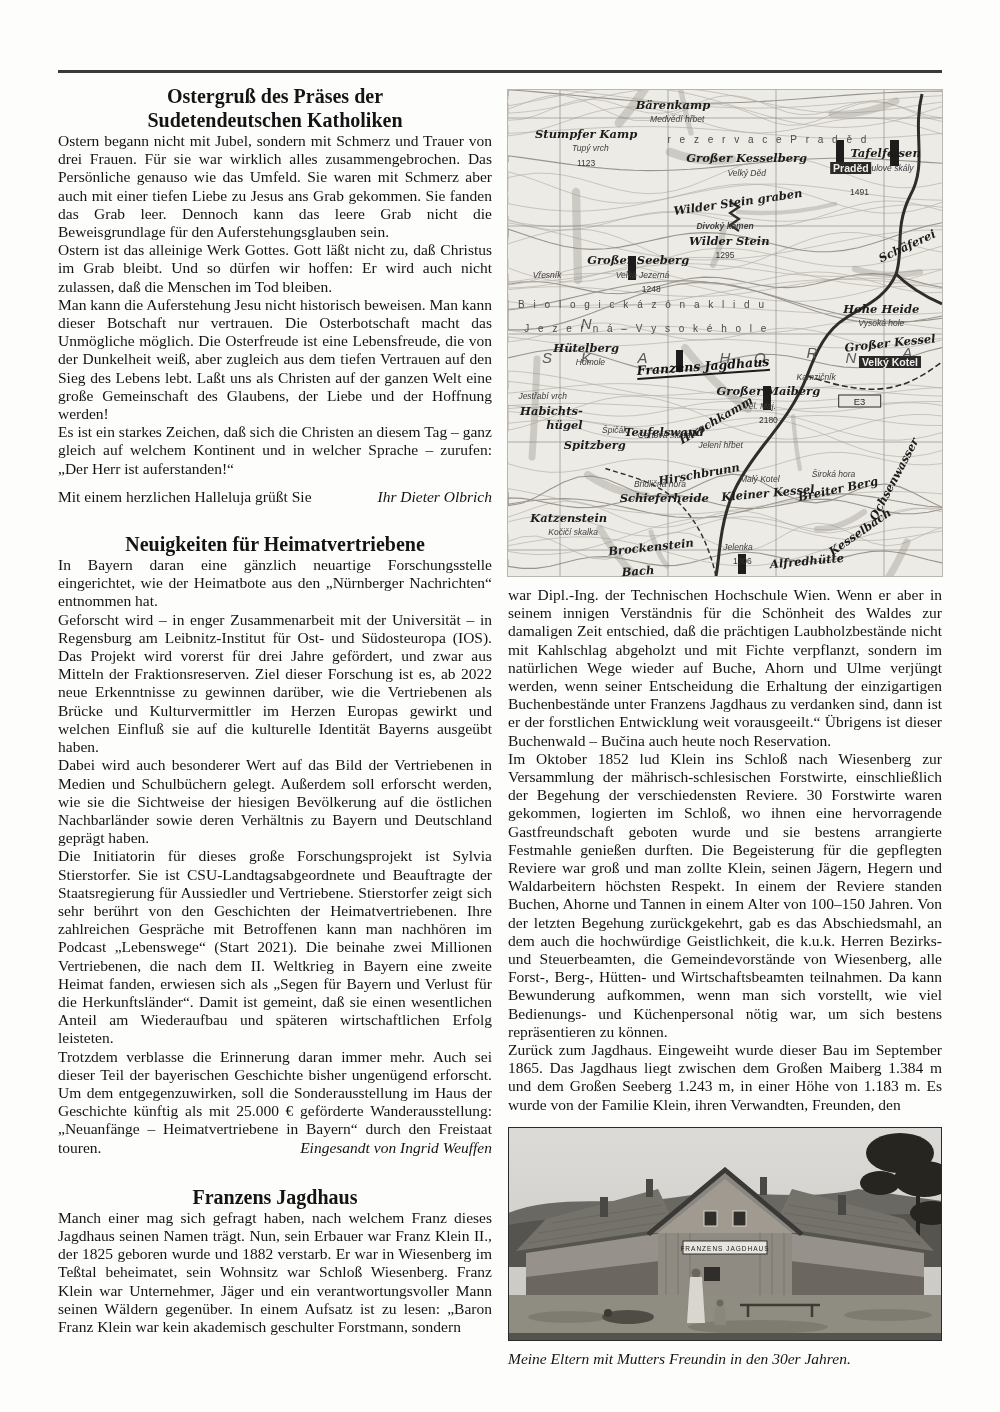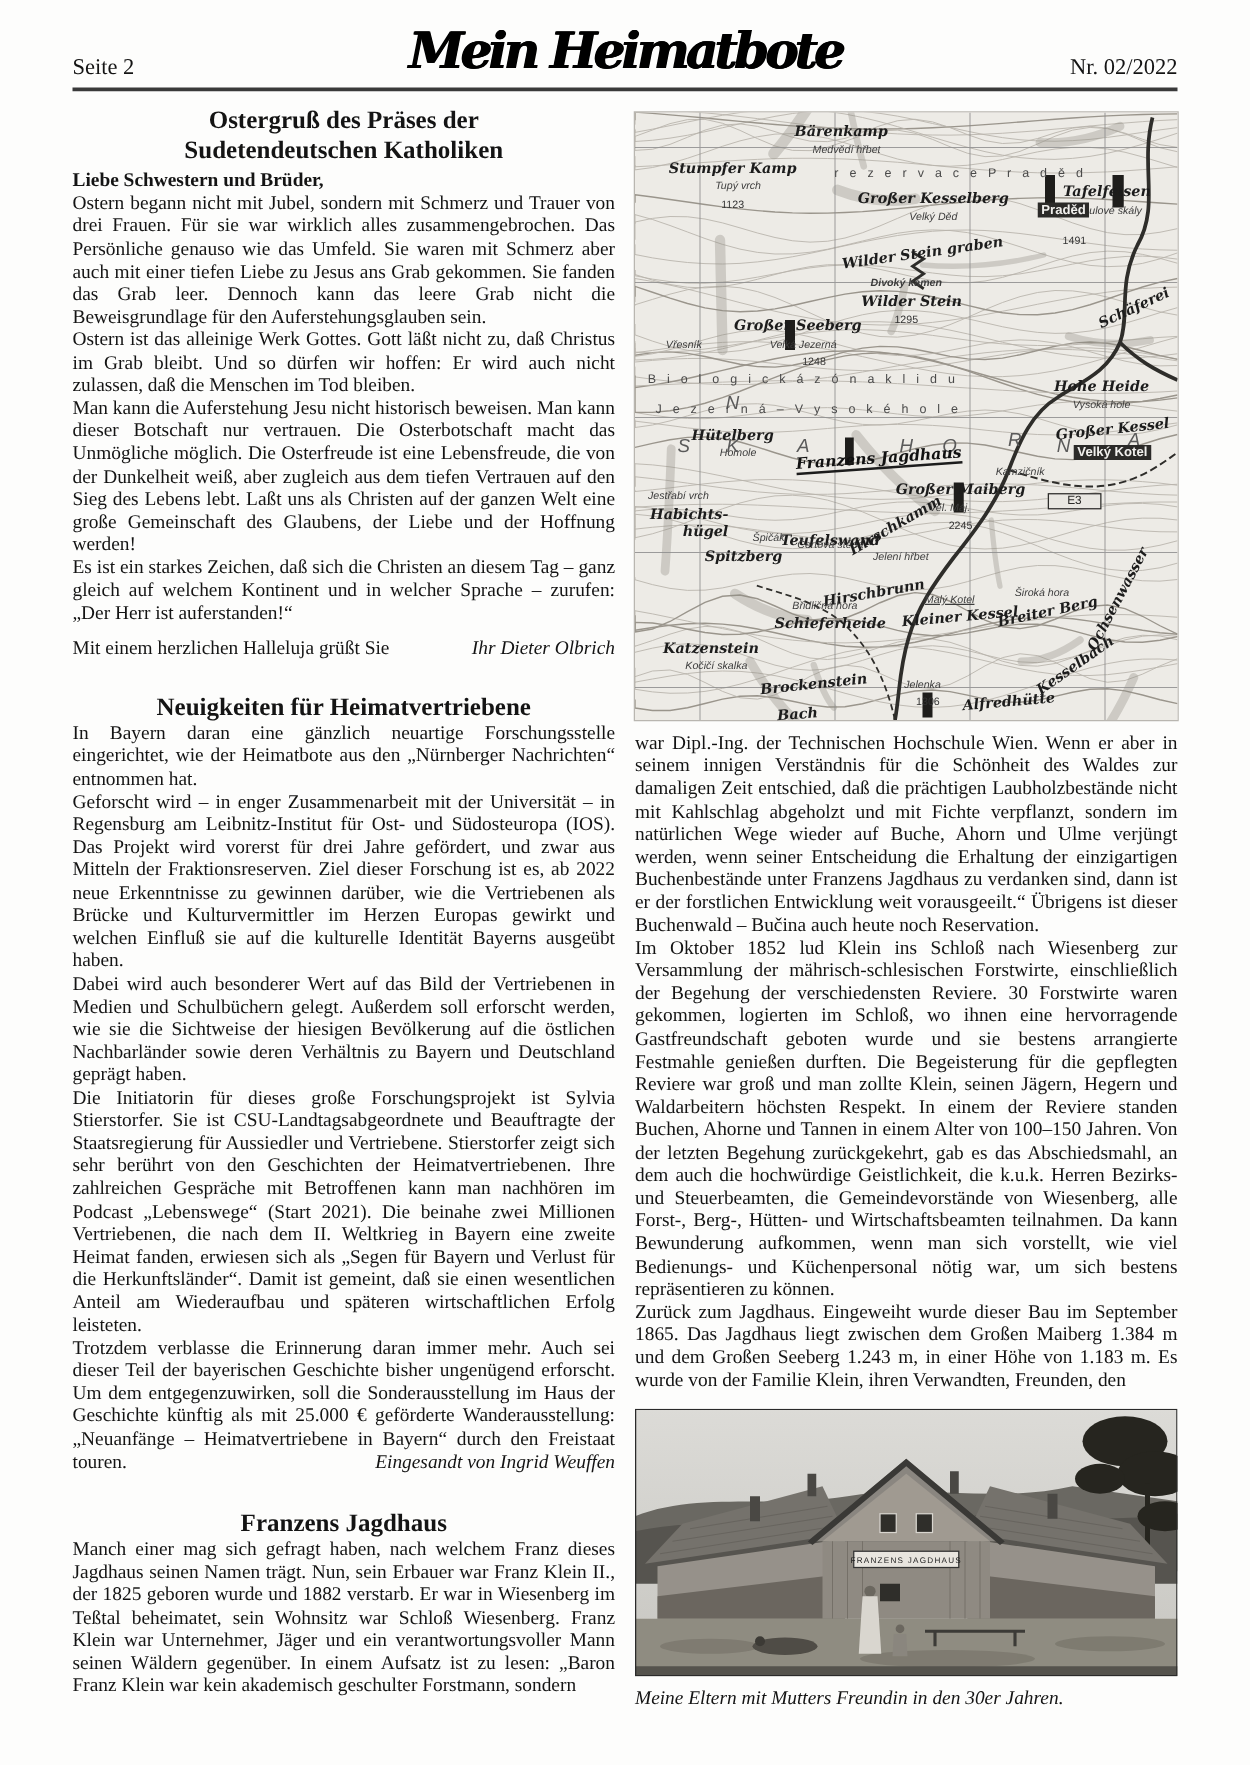--- a/index.html
+++ b/index.html
@@ -45,33 +45,27 @@
   .cont{margin-top:10px;}
   
   .photo{width:434px;height:214px;margin-top:13px;}
   .caption{font-style:italic;font-size:15.5px;line-height:18px;margin-top:9px;}
 </style>
 </head>
 <body>
 
 <div class="page">
 
-  <div class="header">
-    <div class="page-num">Seite 2</div>
-    <div class="masthead">Mein Heimatbote</div>
-    <div class="issue">Nr. 02/2022</div>
-  </div>
   <div class="rule"></div>
 
   <div class="col col-left">
 
     <div class="art">
       <h2 class="title">Ostergruß des Präses der</h2>
       <h2 class="title">Sudetendeutschen Katholiken</h2>
-      <p class="salutation">Liebe Schwestern und Brüder,</p>
       <p class="body">Ostern begann nicht mit Jubel, sondern mit Schmerz und Trauer von drei Frauen. Für sie war wirklich alles zusammengebrochen. Das Persönliche genauso wie das Umfeld. Sie waren mit Schmerz aber auch mit einer tiefen Liebe zu Jesus ans Grab gekommen. Sie fanden das Grab leer. Dennoch kann das leere Grab nicht die Beweisgrundlage für den Auferstehungsglauben sein.</p>
       <p class="body">Ostern ist das alleinige Werk Gottes. Gott läßt nicht zu, daß Christus im Grab bleibt. Und so dürfen wir hoffen: Er wird auch nicht zulassen, daß die Menschen im Tod bleiben.</p>
       <p class="body">Man kann die Auferstehung Jesu nicht historisch beweisen. Man kann dieser Botschaft nur vertrauen. Die Osterbotschaft macht das Unmögliche möglich. Die Osterfreude ist eine Lebensfreude, die von der Dunkelheit weiß, aber zugleich aus dem tiefen Vertrauen auf den Sieg des Lebens lebt. Laßt uns als Christen auf der ganzen Welt eine große Gemeinschaft des Glaubens, der Liebe und der Hoffnung werden!</p>
       <p class="body">Es ist ein starkes Zeichen, daß sich die Christen an diesem Tag – ganz gleich auf welchem Kontinent und in welcher Sprache – zurufen: „Der Herr ist auferstanden!“</p>
       <div class="closeline">
         <span>Mit einem herzlichen Halleluja grüßt Sie</span>
         <span class="signame">Ihr Dieter Olbrich</span>
       </div>
     </div>
 
@@ -237,32 +231,32 @@
           <span class="ml big" style="left: 92%; top: 54%;">A</span>
           <span class="ml fj" style="left: 45%; top: 57%; --r: -4deg;">Franzens Jagdhaus</span>
           <span class="ml cz" style="left: 71%; top: 59%;">Kamzičník</span>
           <span class="ml de" style="left: 88%; top: 52%; --r: -6deg;">Großer Kessel</span>
           <span class="ml pk" style="left: 88%; top: 56%;">Velký Kotel</span>
           <span class="ml cz" style="left: 8%; top: 63%;">Jestřabí vrch</span>
           <span class="ml de" style="left: 10%; top: 66%;">Habichts-</span>
           <span class="ml de" style="left: 13%; top: 69%;">hügel</span>
           <span class="ml de" style="left: 60%; top: 62%;">Großer Maiberg</span>
           <span class="ml cz" style="left: 58%; top: 65%;">Vel. Máj.</span>
-          <span class="ml num" style="left: 60%; top: 68%;">2245</span>
+          <span class="ml num" style="left: 60%; top: 68%;">2180</span>
           <span class="ml box" style="left: 81%; top: 64%;">E3</span>
           <span class="ml cz" style="left: 20%; top: 70%; margin-left: 20px;">Špičák</span>
           <span class="ml de" style="left: 20%; top: 73%;">Spitzberg</span>
           <span class="ml de" style="left: 36%; top: 68%; margin-top: 12px;">Teufelswand</span>
           <span class="ml cz" style="left: 36%; top: 71%;">Čertova stěna</span>
           <span class="ml de" style="left: 48%; top: 68%; --r: -30deg;">Hirschkamm</span>
           <span class="ml cz" style="left: 49%; top: 73%;">Jelení hřbet</span>
           <span class="ml de" style="left: 44%; top: 79%; --r: -10deg;">Hirschbrunn</span>
           <span class="ml cz" style="left: 35%; top: 81%;">Břidličná hora</span>
           <span class="ml de" style="left: 36%; top: 84%;">Schieferheide</span>
-          <span class="ml cz" style="left: 58%; top: 80%; text-decoration: underline;">Malý Kotel</span>
+          <span class="ml cz" style="left: 58%; top: 80%;">Malý Kotel</span>
           <span class="ml de" style="left: 60%; top: 83%; --r: -5deg;">Kleiner Kessel</span>
           <span class="ml cz" style="left: 75%; top: 79%;">Široká hora</span>
           <span class="ml de" style="left: 76%; top: 82%; --r: -12deg;">Breiter Berg</span>
           <span class="ml de" style="left: 89%; top: 80%; --r: -62deg;">Ochsenwasser</span>
           <span class="ml de" style="left: 14%; top: 88%;">Katzenstein</span>
           <span class="ml cz" style="left: 15%; top: 91%;">Kočičí skalka</span>
           <span class="ml de" style="left: 33%; top: 94%; --r: -6deg;">Brockenstein</span>
           <span class="ml cz" style="left: 53%; top: 94%;">Jelenka</span>
           <span class="ml num" style="left: 54%; top: 97%;">1306</span>
           <span class="ml de" style="left: 69%; top: 97%; --r: -5deg;">Alfredhütte</span>

